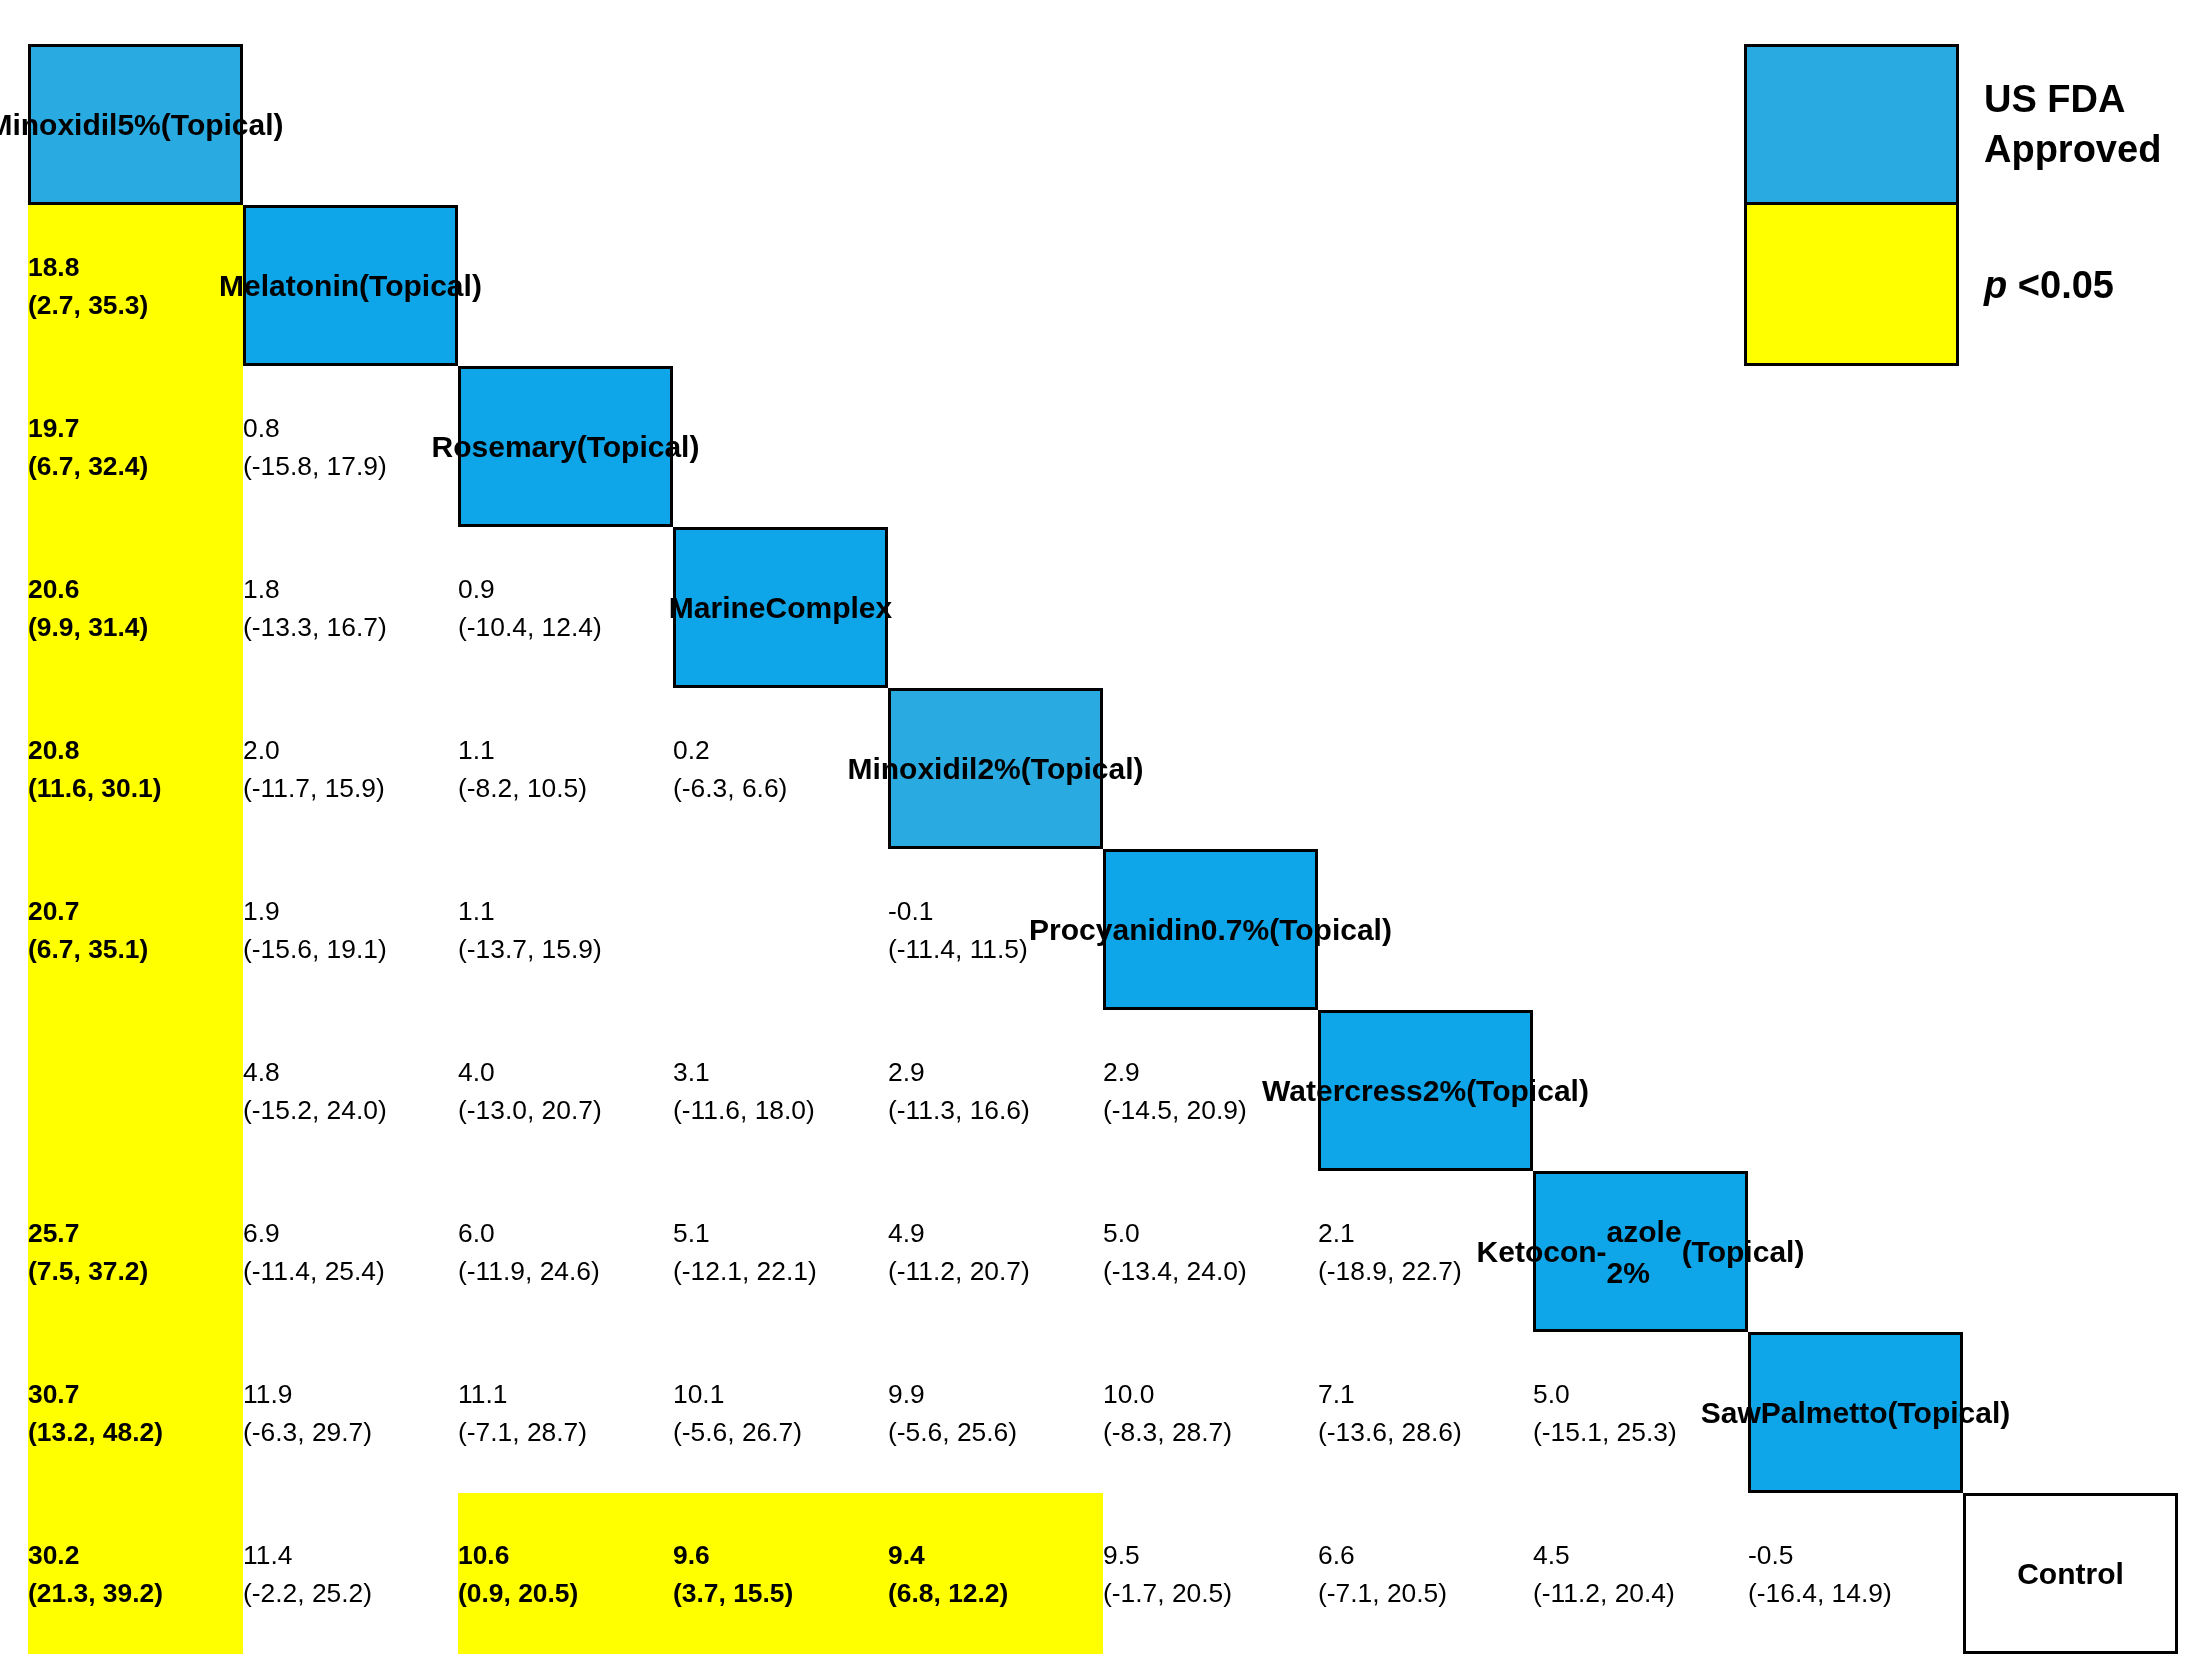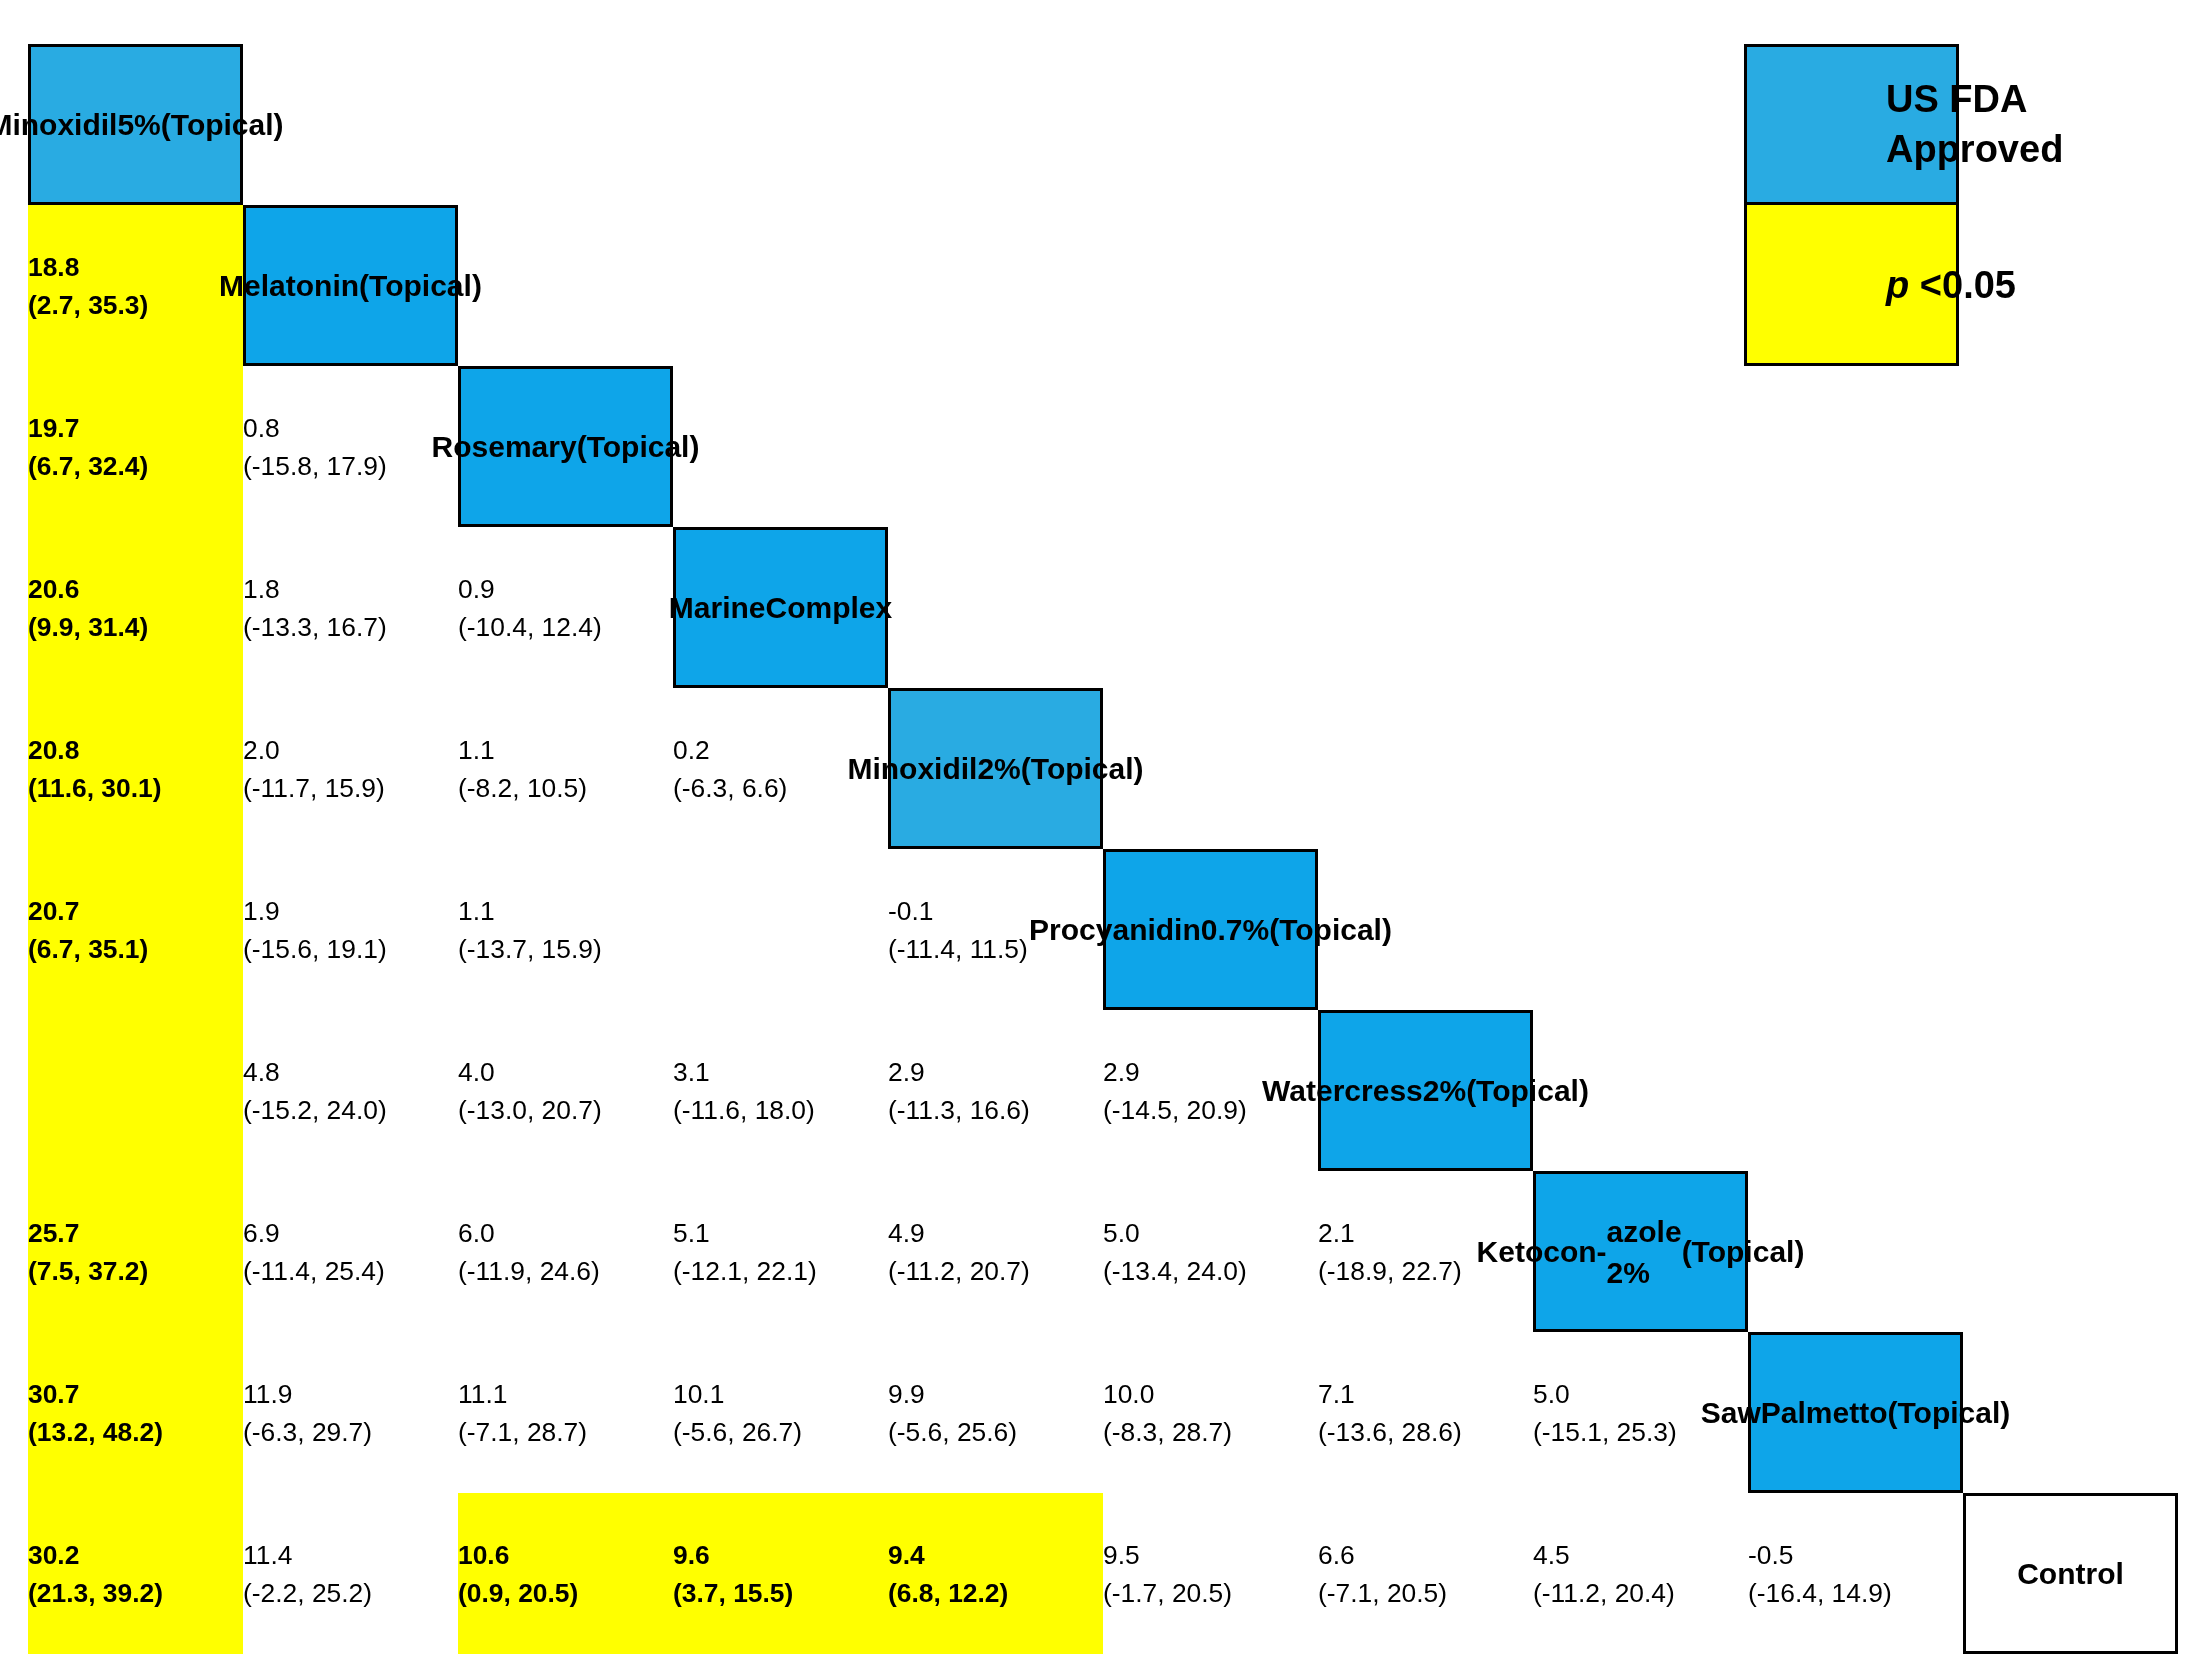--- a/index.html
+++ b/index.html
@@ -34,21 +34,21 @@
   .cell span{display:block;}
 
   
   #legend-swatches{
     position:absolute;left:1744px;top:44px;width:215px;height:322px;
     border:3.3px solid #000;box-sizing:border-box;
   }
   #legend-swatch-fda{height:158px;background:#29ABE2;border-bottom:3.3px solid #000;box-sizing:border-box;}
   #legend-swatch-sig{height:158px;background:#FFFF00;}
   .legend-label{
-    position:absolute;left:1886px;font-size:38px;font-weight:bold;line-height:50px;
+    position:absolute;left:1984px;font-size:38px;font-weight:bold;line-height:50px;
   }
   #legend-fda-label{top:74px;}
   #legend-p-label{top:260px;}
   #legend-p-label .p-sym{font-style:italic;}
   #legend-p-label .p-rest{margin-left:10.6px;display:inline;}
   .legend-label span{display:block;}
   #legend-p-label span{display:inline;}
 </style>
 </head>
 <body>

